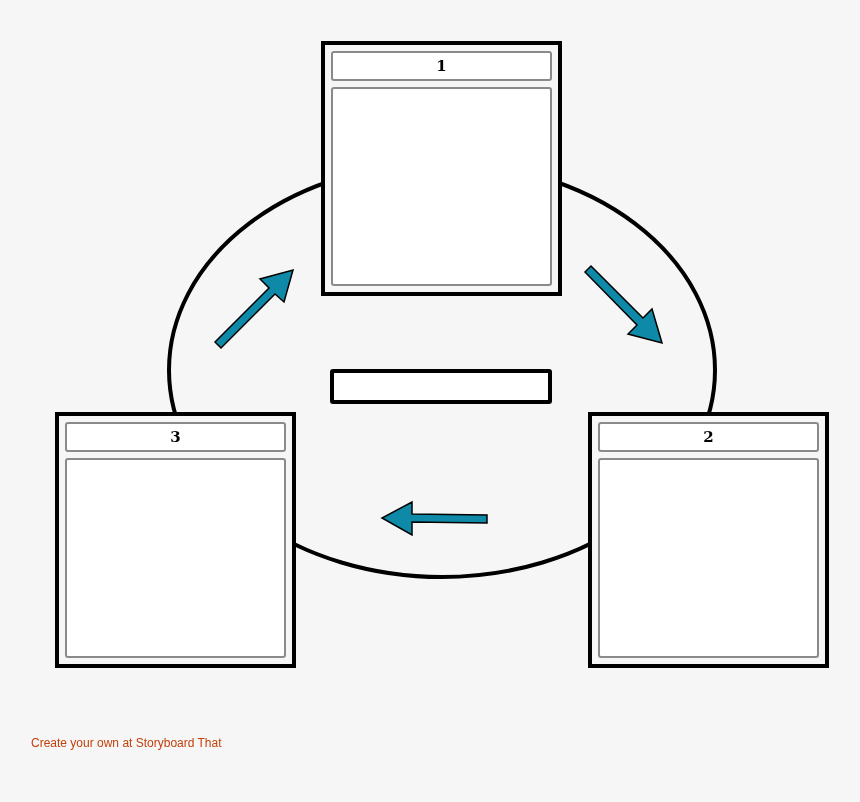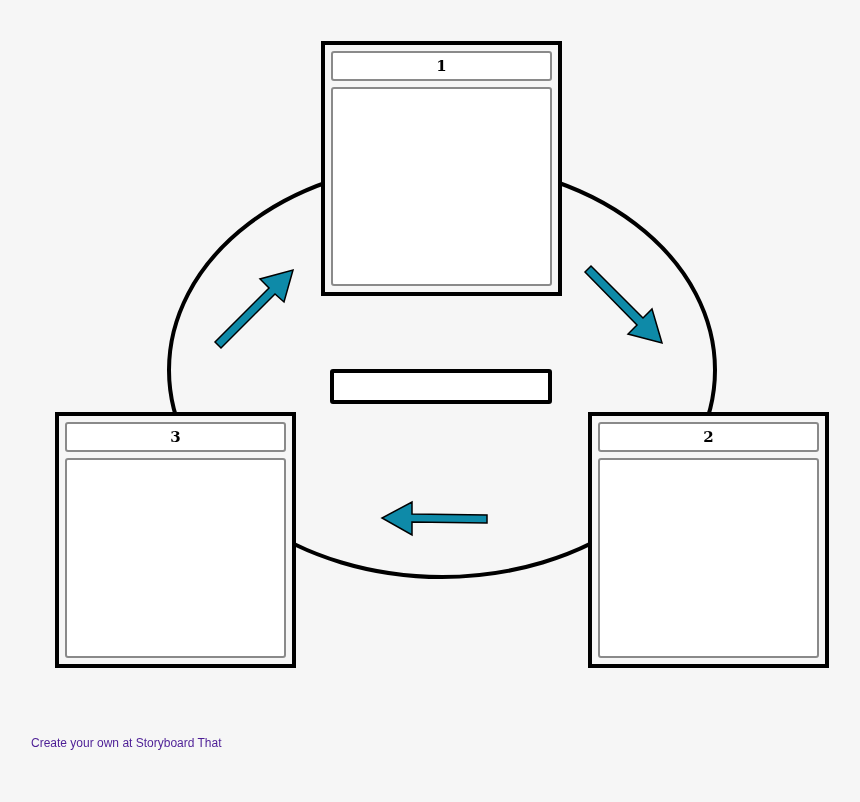--- a/index.html
+++ b/index.html
@@ -2,21 +2,21 @@
 <html><head>
 <meta charset="utf-8">
 <style>
   html, body { margin:0; padding:0; }
   body { width:860px; height:802px; background:#f6f6f6; position:relative; overflow:hidden; font-family:"Liberation Sans", sans-serif; }
   svg.bg { position:absolute; left:0; top:0; }
   .frame { position:absolute; background:#f6f6f6; border:4px solid #000; box-sizing:border-box; }
   .frame .title { position:absolute; left:6px; right:6px; top:6px; height:30px; background:#fff; border:2px solid #8a8a8a; border-radius:3px; box-sizing:border-box; text-align:center; font-weight:bold; font-size:15px; line-height:26px; color:#000; font-family:"DejaVu Serif", serif; }
   .frame .body { position:absolute; left:6px; right:6px; top:42px; bottom:6px; background:#fff; border:2px solid #8a8a8a; border-radius:3px; box-sizing:border-box; }
   .center-box { position:absolute; left:330px; top:369px; width:222px; height:35px; background:#fff; border:4px solid #000; border-radius:3px; box-sizing:border-box; }
-  .credit { position:absolute; left:31px; top:736px; font-size:12px; color:#4c1d95; }
+  .credit { position:absolute; left:31px; top:736px; font-size:12px; color:#c2410c; }
 </style>
 </head>
 <body>
 
 <svg class="bg" width="860" height="802">
   <ellipse cx="442" cy="370" rx="273" ry="207" fill="none" stroke="#000" stroke-width="4"></ellipse>
 
   <g>
     <polygon points="215,342 221,348 275,294 284,302 293,270 260,279 269,288" fill="#0e8aa8" stroke="#000" stroke-width="1.5"></polygon>
   </g>

